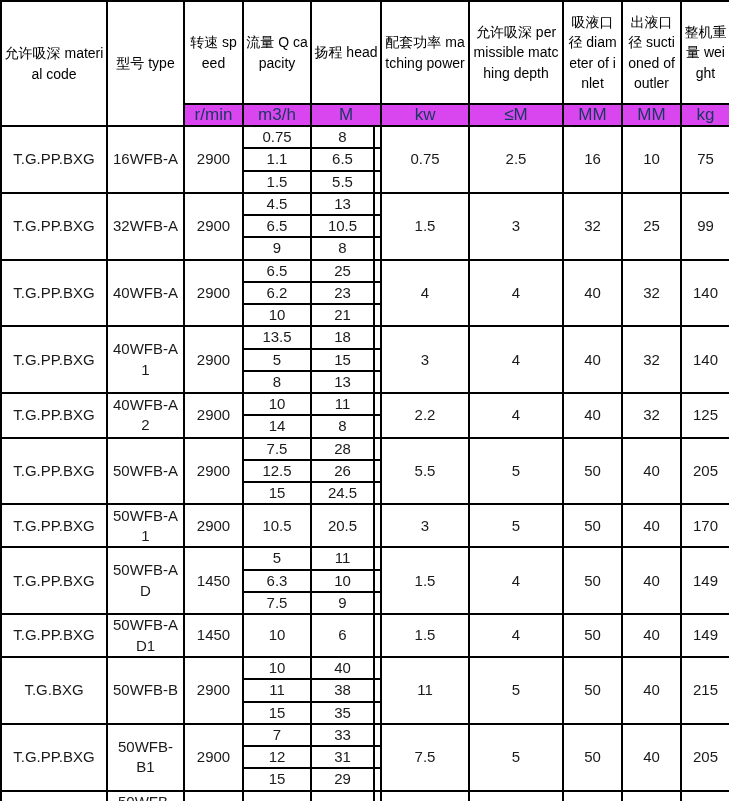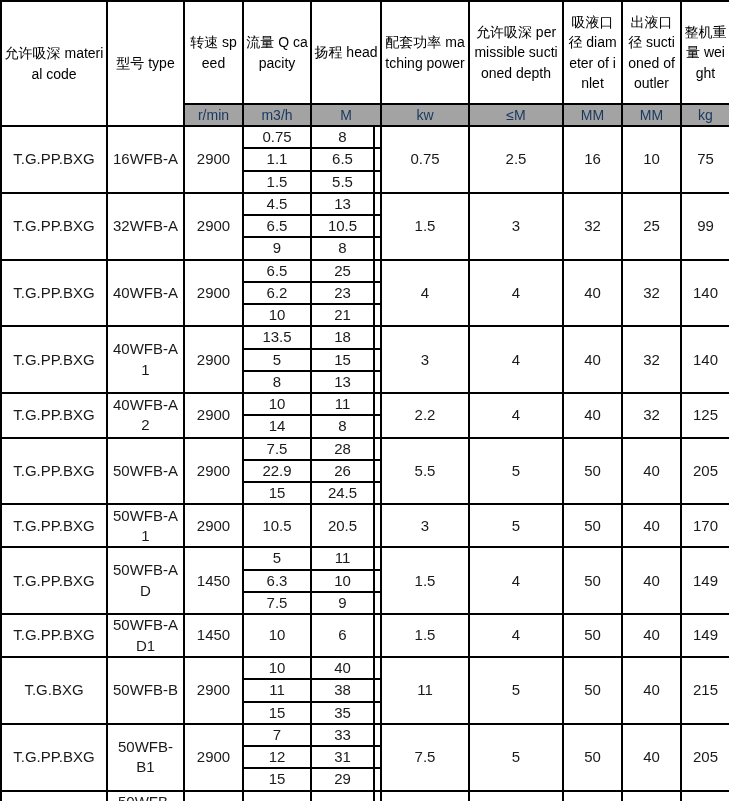--- a/index.html
+++ b/index.html
@@ -26,23 +26,23 @@
   }
   th {
     font-weight: normal;
     font-size: 14px;
     line-height: 1.45;
     color: #000000;
     word-break: break-all;
     background: #ffffff;
   }
   tr.units td {
-    background: #a3a3a3;
+    background: #d946ef;
     color: #17375e;
-    font-size: 14px;
+    font-size: 17px;
     height: 20px;
     word-break: keep-all;
   }
   tbody td {
     font-size: 15px;
     color: #1a1a1a;
     word-break: normal;
     line-height: 1.35;
   }
   tr.header-row { height: 103px; }
@@ -66,21 +66,21 @@
       <col style="width:49px">
     </colgroup>
     <thead>
       <tr class="header-row">
         <th rowspan="2">允许吸深 material code</th>
         <th rowspan="2">型号 type</th>
         <th>转速 speed</th>
         <th>流量 Q capacity</th>
         <th colspan="2">扬程 head</th>
         <th>配套功率 matching power</th>
-        <th>允许吸深 permissible suctioned depth</th>
+        <th>允许吸深 permissible matching depth</th>
         <th>吸液口径 diameter of inlet</th>
         <th>出液口径 suctioned of outler</th>
         <th>整机重量 weight</th>
       </tr>
       <tr class="units">
         <td>r/min</td>
         <td>m3/h</td>
         <td colspan="2">M</td>
         <td>kw</td>
         <td>≤M</td>
@@ -207,21 +207,21 @@
           <td>7.5</td>
           <td>28</td>
           <td></td>
           <td rowspan="3">5.5</td>
           <td rowspan="3">5</td>
           <td rowspan="3">50</td>
           <td rowspan="3">40</td>
           <td rowspan="3">205</td>
         </tr>
         <tr style="height: 22px;">
-          <td>22.9</td>
+          <td>12.5</td>
           <td>26</td>
           <td></td>
         </tr>
         <tr style="height: 22px;">
           <td>15</td>
           <td>24.5</td>
           <td></td>
         </tr>
         <tr style="height: 43px;">
           <td>T.G.PP.BXG</td>

